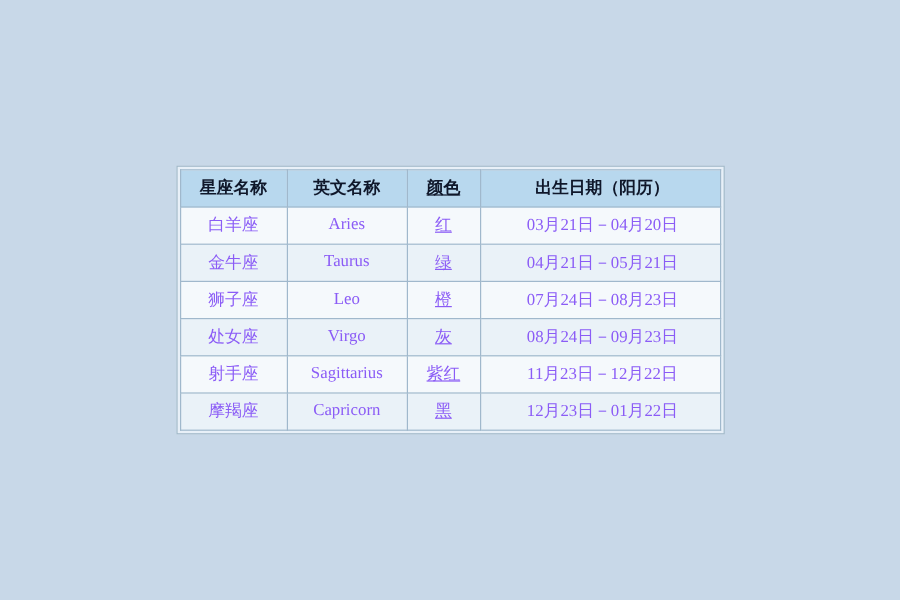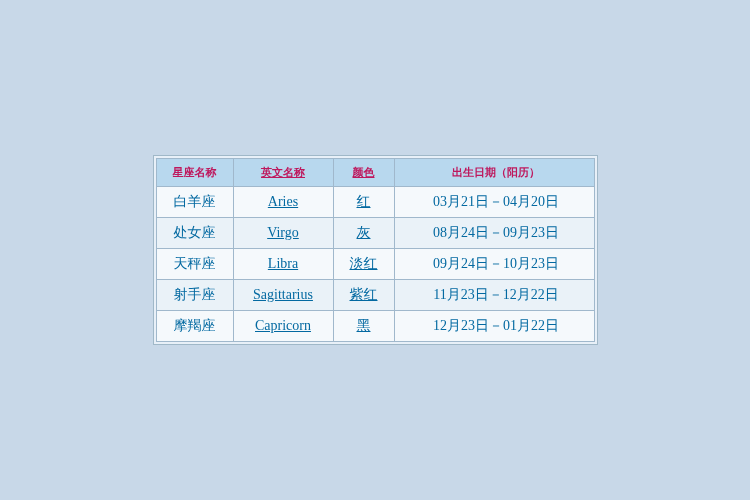--- a/index.html
+++ b/index.html
@@ -20,36 +20,36 @@
     }
     table {
       border-collapse: collapse;
       background: #f5f9fc;
     }
     th, td {
       border: 1px solid #a0b8cc;
       padding: 6px 16px;
       text-align: center;
       white-space: nowrap;
-      color: #0369a1;
+      color: #8b5cf6;
     }
     thead tr th {
       background: #b8d8ee;
       font-weight: bold;
-      font-size: 11px;
-      color: #be185d;
+      font-size: 14px;
+      color: #0f172a;
     }
     tbody tr {
       background: #f5f9fc;
     }
     tbody tr:nth-child(even) {
       background: #eaf2f8;
     }
     .col-chinese { min-width: 72px; }
-    .col-english { min-width: 100px; text-decoration: underline; }
+    .col-english { min-width: 100px; }
     .col-color   { min-width: 50px; text-decoration: underline; }
     .col-date    { min-width: 200px; padding-left: 20px; }
   </style>
 </head>
 <body>
 
 <div class="table-wrapper">
   <table>
     <thead>
       <tr>
@@ -60,30 +60,36 @@
       </tr>
     </thead>
     <tbody id="table-body">
     <tr>
           <td class="col-chinese">白羊座</td>
           <td class="col-english">Aries</td>
           <td class="col-color">红</td>
           <td class="col-date">03月21日－04月20日</td>
         </tr>
         <tr>
+          <td class="col-chinese">金牛座</td>
+          <td class="col-english">Taurus</td>
+          <td class="col-color">绿</td>
+          <td class="col-date">04月21日－05月21日</td>
+        </tr>
+        <tr>
+          <td class="col-chinese">狮子座</td>
+          <td class="col-english">Leo</td>
+          <td class="col-color">橙</td>
+          <td class="col-date">07月24日－08月23日</td>
+        </tr>
+        <tr>
           <td class="col-chinese">处女座</td>
           <td class="col-english">Virgo</td>
           <td class="col-color">灰</td>
           <td class="col-date">08月24日－09月23日</td>
-        </tr>
-        <tr>
-          <td class="col-chinese">天秤座</td>
-          <td class="col-english">Libra</td>
-          <td class="col-color">淡红</td>
-          <td class="col-date">09月24日－10月23日</td>
         </tr>
         <tr>
           <td class="col-chinese">射手座</td>
           <td class="col-english">Sagittarius</td>
           <td class="col-color">紫红</td>
           <td class="col-date">11月23日－12月22日</td>
         </tr>
         <tr>
           <td class="col-chinese">摩羯座</td>
           <td class="col-english">Capricorn</td>

